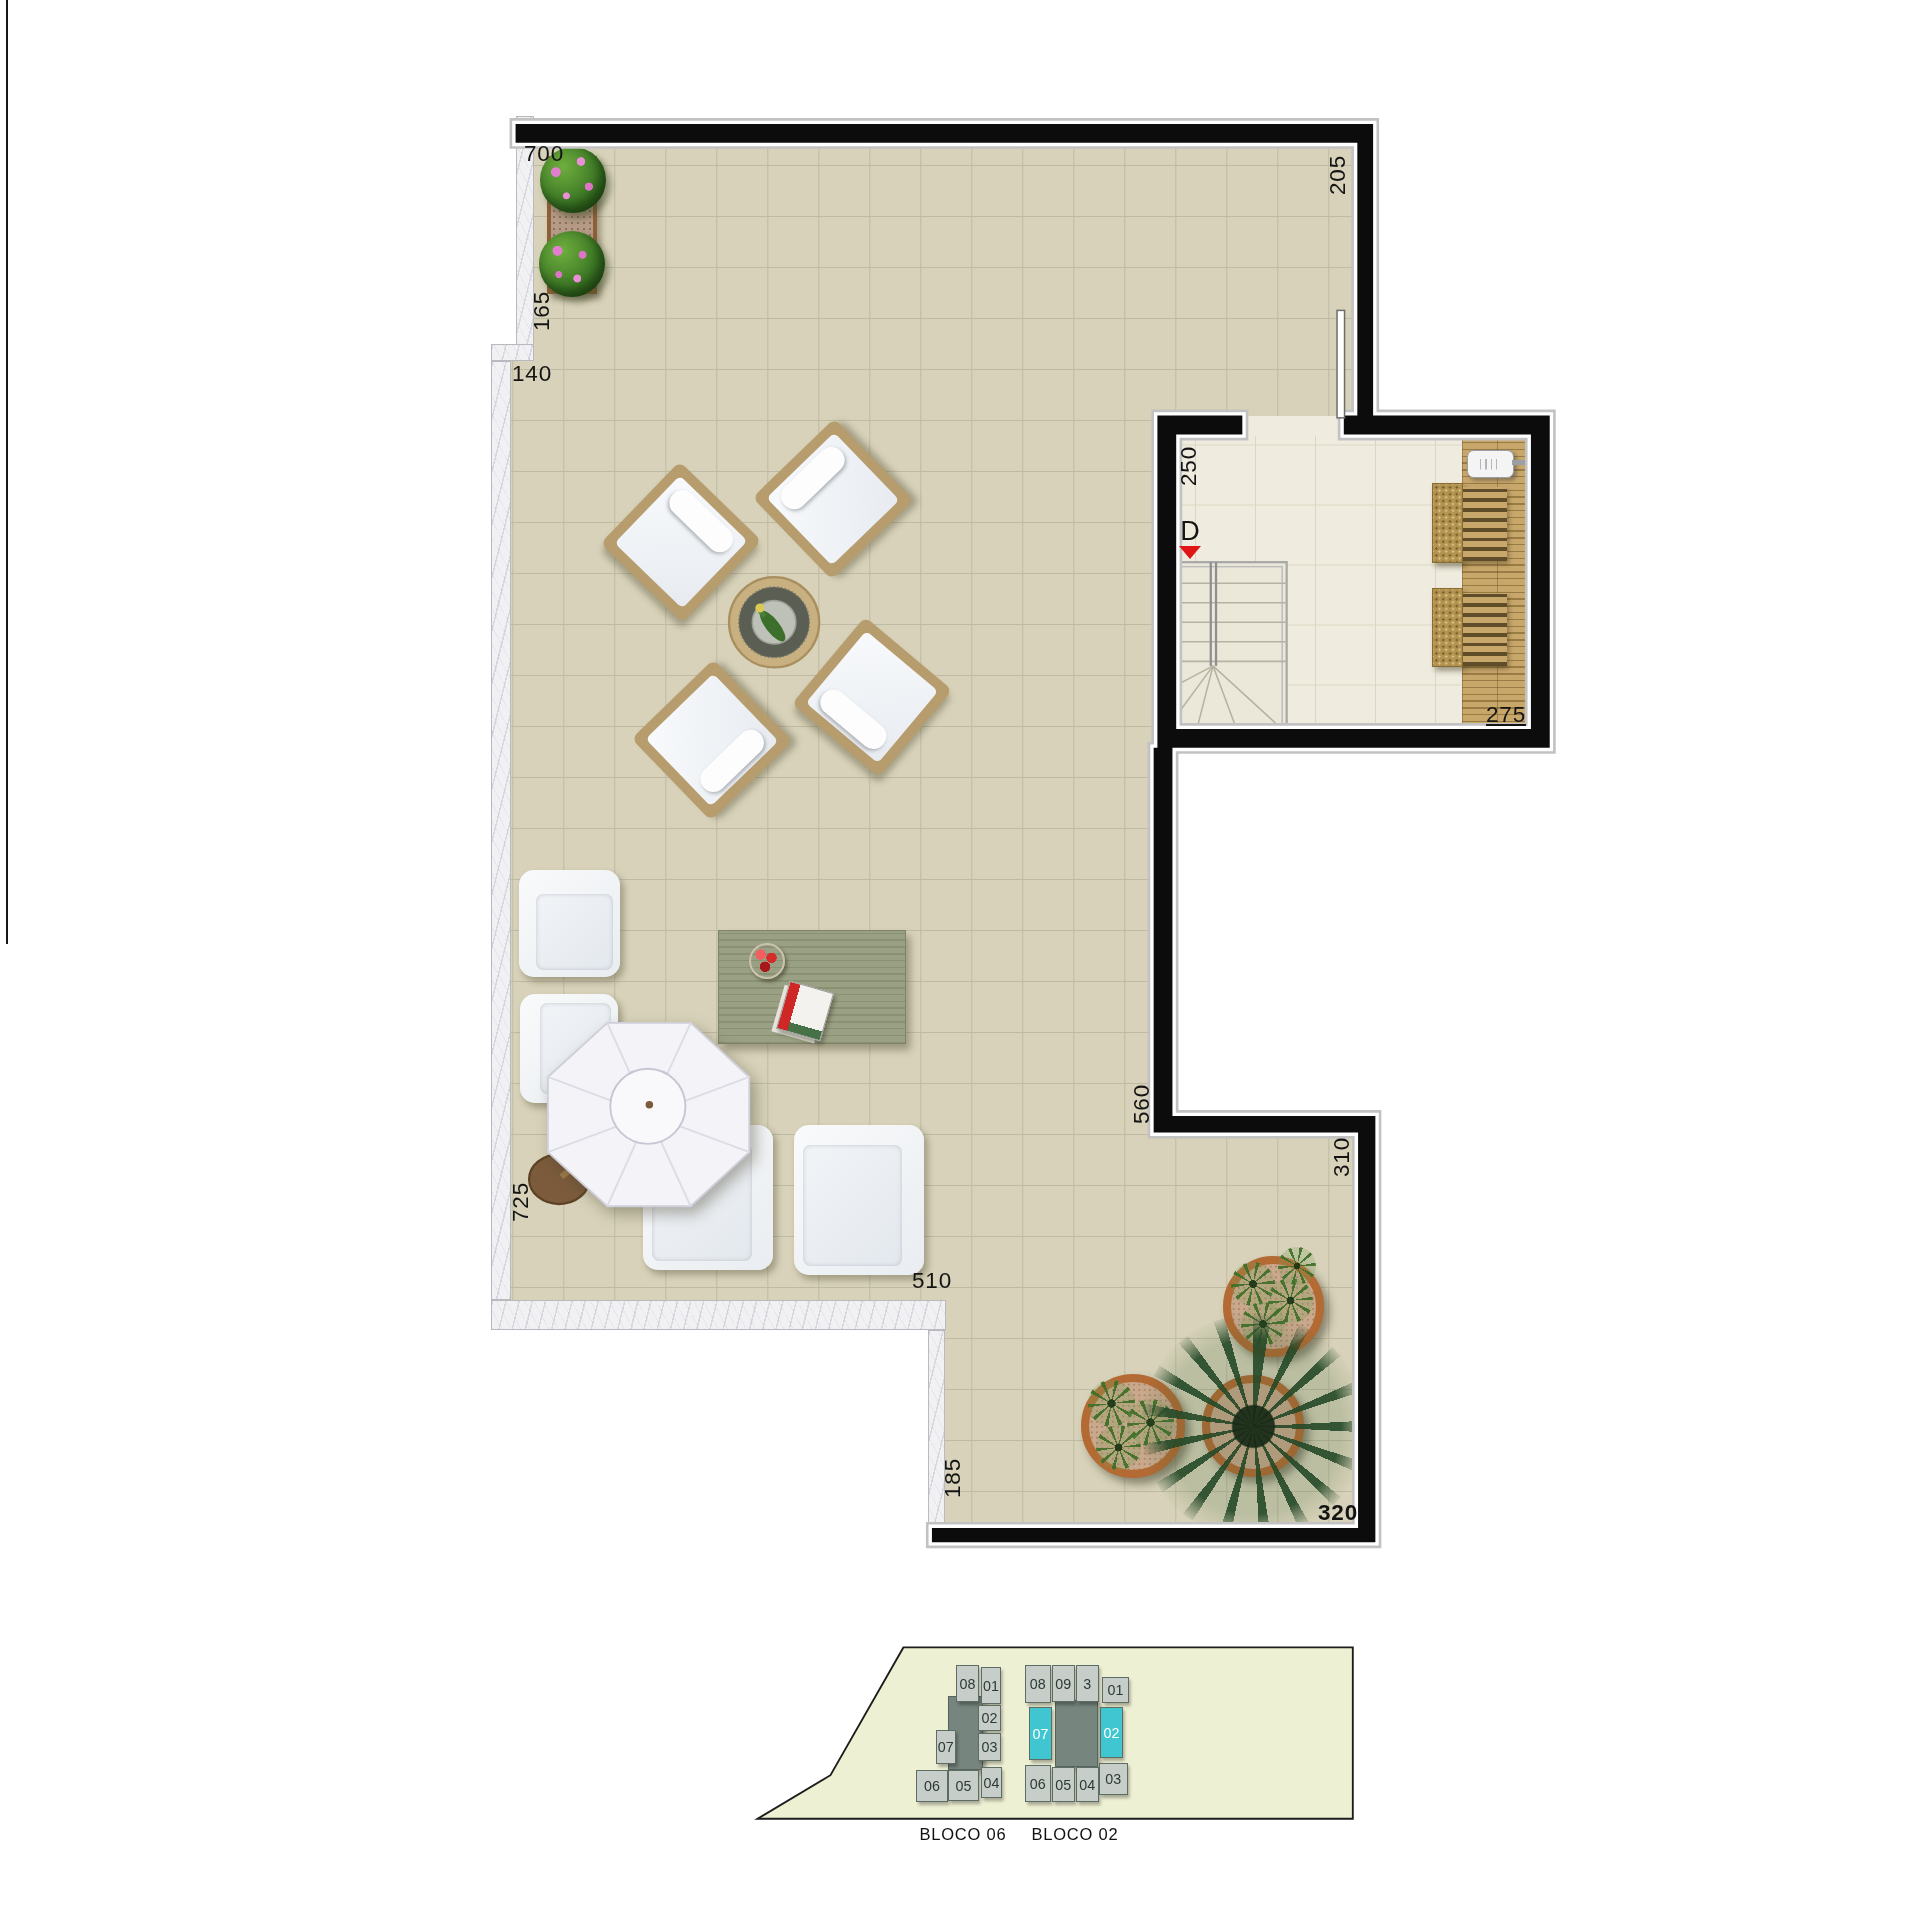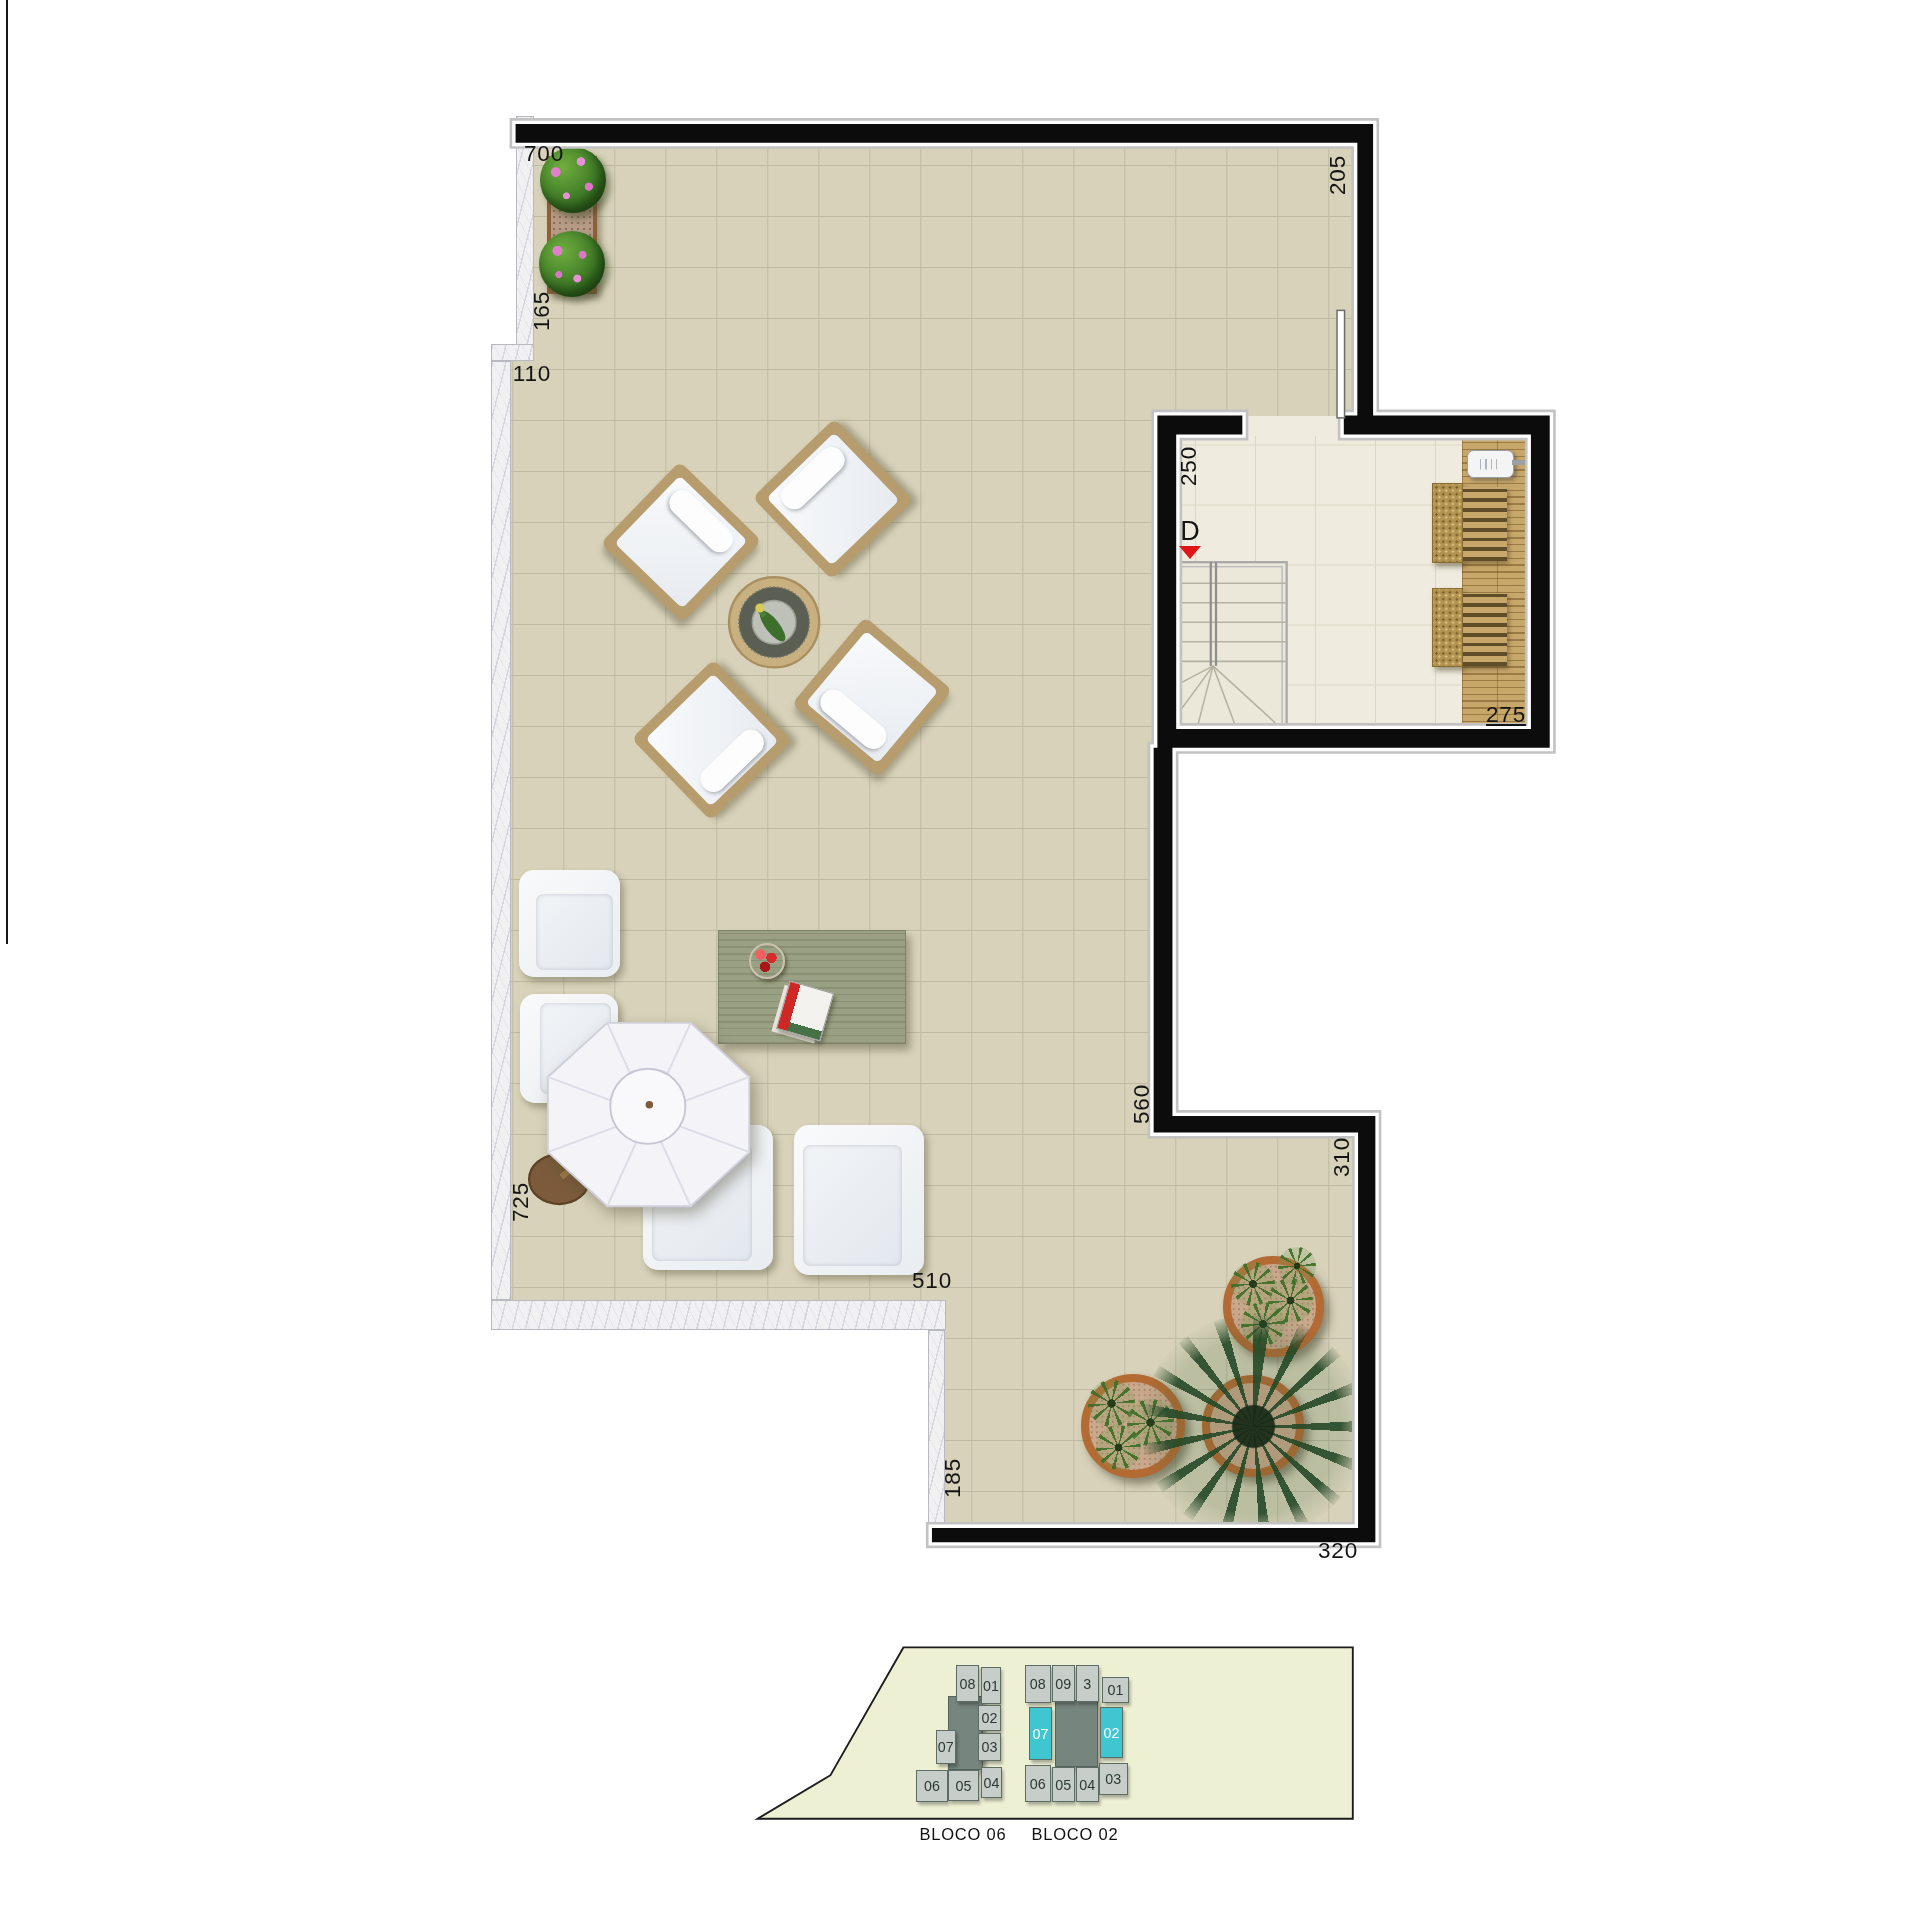--- a/index.html
+++ b/index.html
@@ -269,30 +269,30 @@
     </g>
   </svg>
 
   <div class="abs" style="left:1190px;top:531px;transform:translate(-50%,-50%);font-size:27px;color:#141414;">D</div>
   <div class="abs" style="left:1179px;top:546px;width:0;height:0;border-left:11.3px solid transparent;
               border-right:11.3px solid transparent;border-top:13.5px solid #e01515;"></div>
 
   <div id="dims">
       <span class="dim" style="left: 544px; top: 154px;">700</span>
       <span class="dim v" style="left: 1338px; top: 175px;">205</span>
-      <span class="dim" style="left: 532px; top: 374px;">110</span>
+      <span class="dim" style="left: 532px; top: 374px;">140</span>
       <span class="dim v" style="left: 542px; top: 311px;">165</span>
       <span class="dim v" style="left: 1189px; top: 466px;">250</span>
       <span class="dim" style="left: 1506px; top: 715px; text-decoration: underline;">275</span>
       <span class="dim v" style="left: 1142px; top: 1104px;">560</span>
       <span class="dim v" style="left: 1342px; top: 1157px;">310</span>
       <span class="dim v" style="left: 521px; top: 1202px;">725</span>
       <span class="dim" style="left: 932px; top: 1281px;">510</span>
       <span class="dim v" style="left: 953px; top: 1478px;">185</span>
-      <span class="dim" style="left: 1338px; top: 1551px;">320</span>
+      <span class="dim" style="left: 1338px; top: 1513px; font-weight: bold;">320</span>
     </div>
 
   <svg class="abs" style="left:0;top:0;" width="1924" height="1924" viewBox="0 0 2560 2560">
     <polygon points="1202,2192 1800,2192 1800,2420 1008,2420 1105,2362" fill="#eef0d3" stroke="#1d1d1d" stroke-width="2.5"></polygon>
   </svg>
   <div id="site-units">
       <div class="abs" style="left: 948px; top: 1696px; width: 35px; height: 74px; background: rgb(118, 133, 125); border: 1.5px solid rgb(85, 100, 93); box-sizing: border-box; box-shadow: rgba(0, 0, 0, 0.35) 3px 3.8px 3.8px;"></div>
       <div class="unit" style="left: 956px; top: 1665px; width: 23px; height: 37px; box-shadow: rgba(0, 0, 0, 0.3) 2.3px 3px 3px;">08</div>
       <div class="unit" style="left: 981px; top: 1667px; width: 20px; height: 37px; box-shadow: rgba(0, 0, 0, 0.3) 2.3px 3px 3px;">01</div>
       <div class="unit" style="left: 978px; top: 1705px; width: 23px; height: 26px; box-shadow: rgba(0, 0, 0, 0.3) 2.3px 3px 3px;">02</div>

